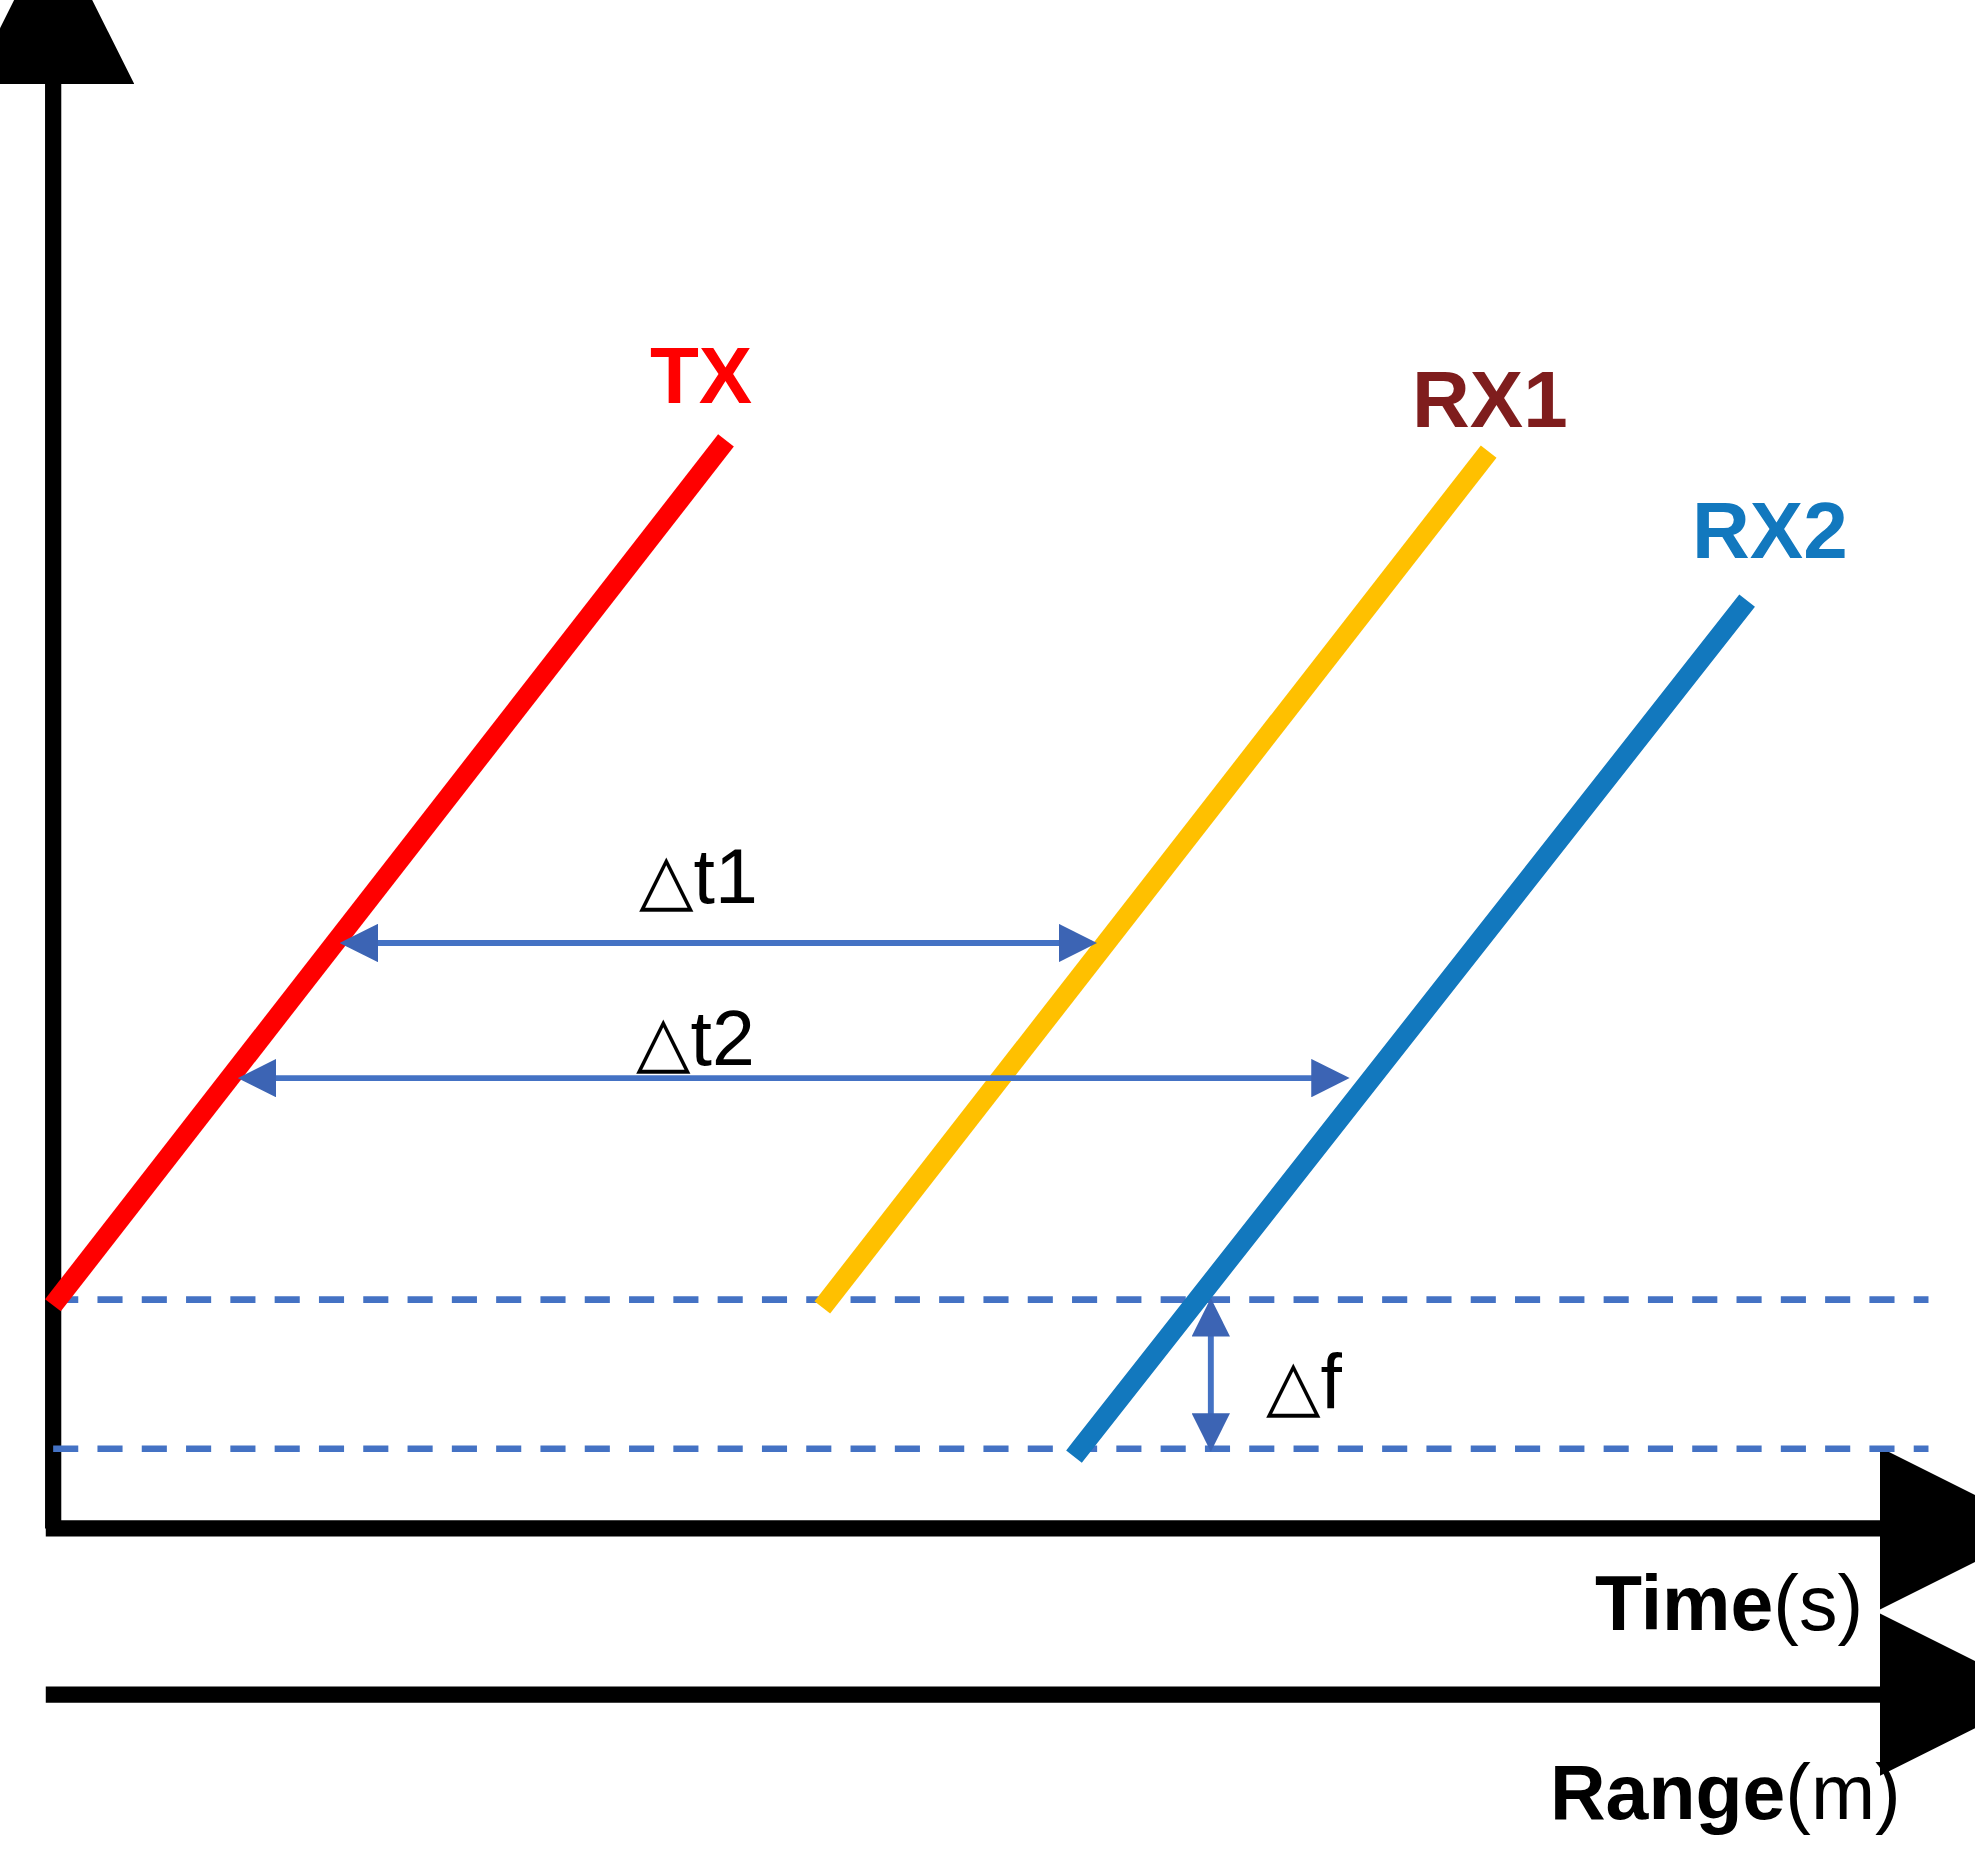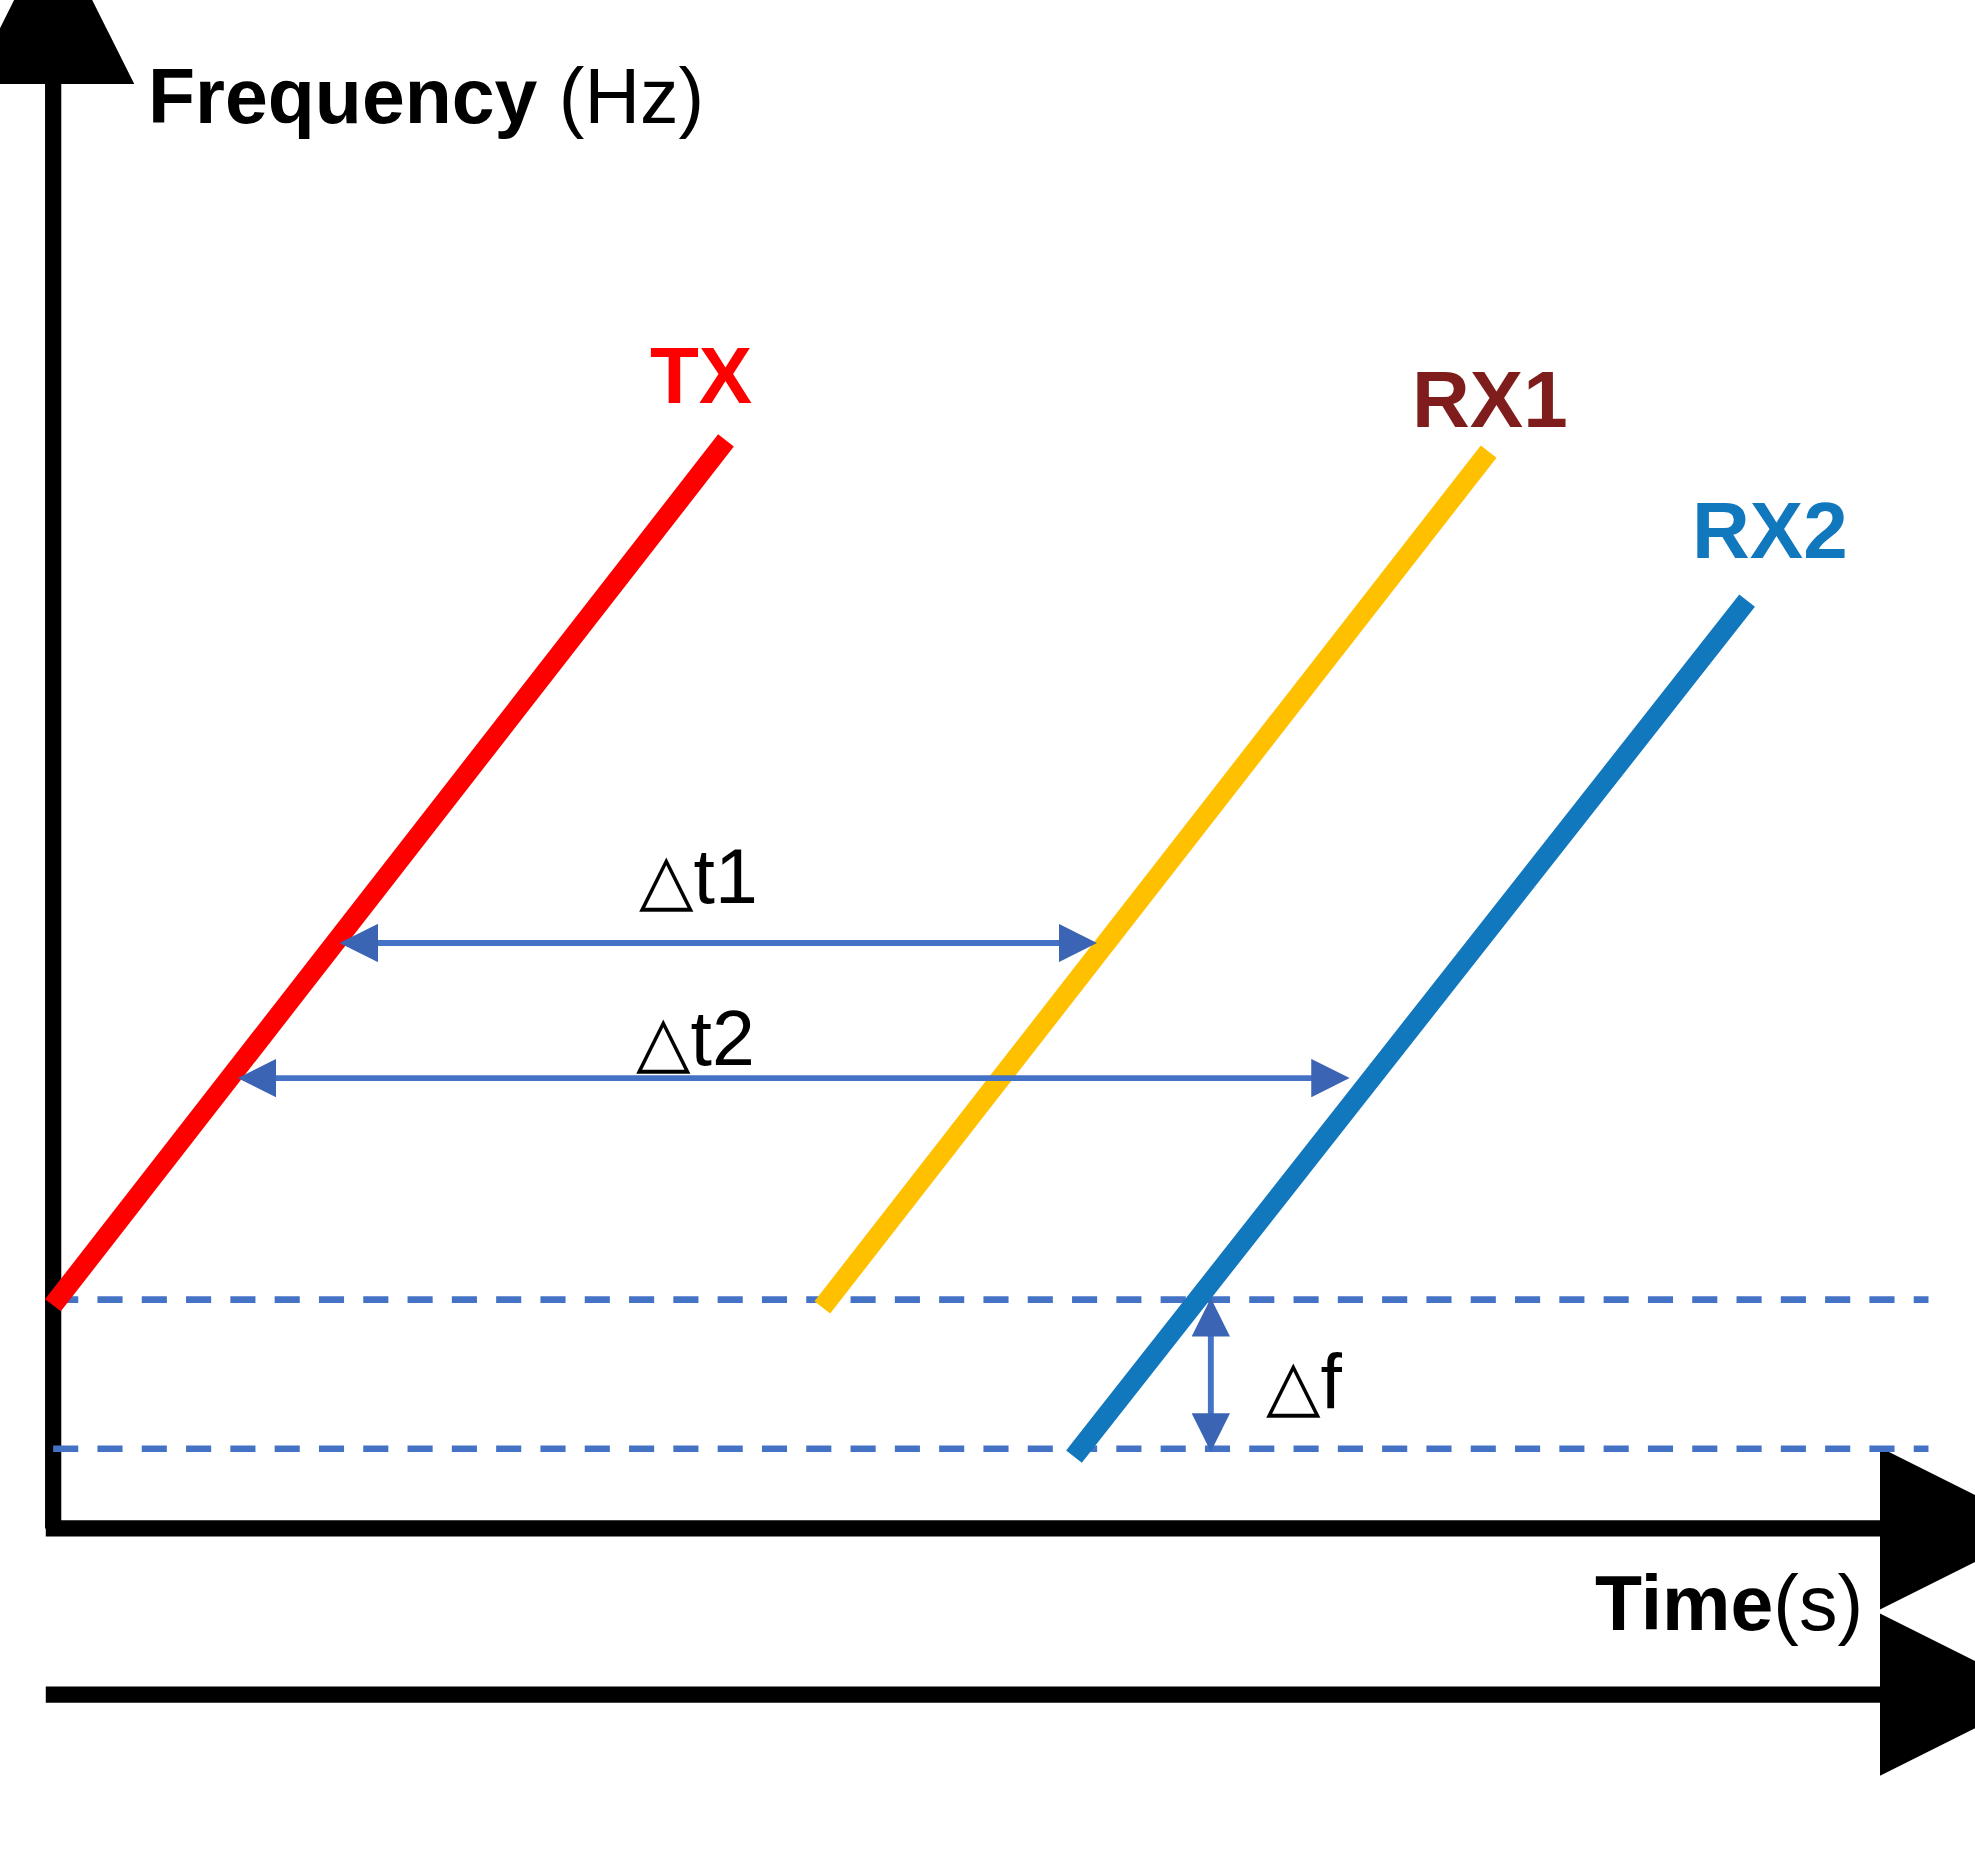--- a/index.html
+++ b/index.html
@@ -88,28 +88,28 @@
       <line x1="1463" y1="1962" x2="2358" y2="824" stroke="#1278BE" stroke-width="27" stroke-linecap="square"></line>
     </g>
 
     <g>
       <line x1="468" y1="1277" x2="1478" y2="1277" stroke="#4472C4" stroke-width="8" marker-start="url(#ah-blue-start)" marker-end="url(#ah-blue-end)"></line>
       <line x1="330" y1="1460" x2="1820" y2="1460" stroke="#4472C4" stroke-width="8" marker-start="url(#ah-blue-start)" marker-end="url(#ah-blue-end)"></line>
       <line x1="1640" y1="1766" x2="1640" y2="1958" stroke="#4472C4" stroke-width="8" marker-start="url(#ah-blue-start)" marker-end="url(#ah-blue-end)"></line>
     </g>
   </svg>
 
-  <div class="lbl axis-title" style="left:148px; top:58px;">
-    <span class="strong">Frequency</span><span class="light"> (Hz)</span>
-  </div>
 
   <div class="lbl axis-title" style="left:1595px; top:1565px;">
     <span class="strong">Time</span><span class="light">(s)</span>
   </div>
 
+  <div class="lbl axis-title" style="left:1550px; top:1754px;">
+    <span class="strong">Range</span><span class="light">(m)</span>
+  </div>
 
   <div class="lbl series-label" style="left:650px; top:336px; color:#FF0000;">TX</div>
 
   <div class="lbl series-label" style="left:1412px; top:360px; color:#7f1d1d;">RX1</div>
 
   <div class="lbl series-label" style="left:1682px; top:491px; color:#1278BE;margin-left:10px;">RX2</div>
 
   <div class="lbl delta-label" style="left:639px; top:838px;text-align:right;">
     <span class="tri">△</span><span>t1</span>
   </div>

